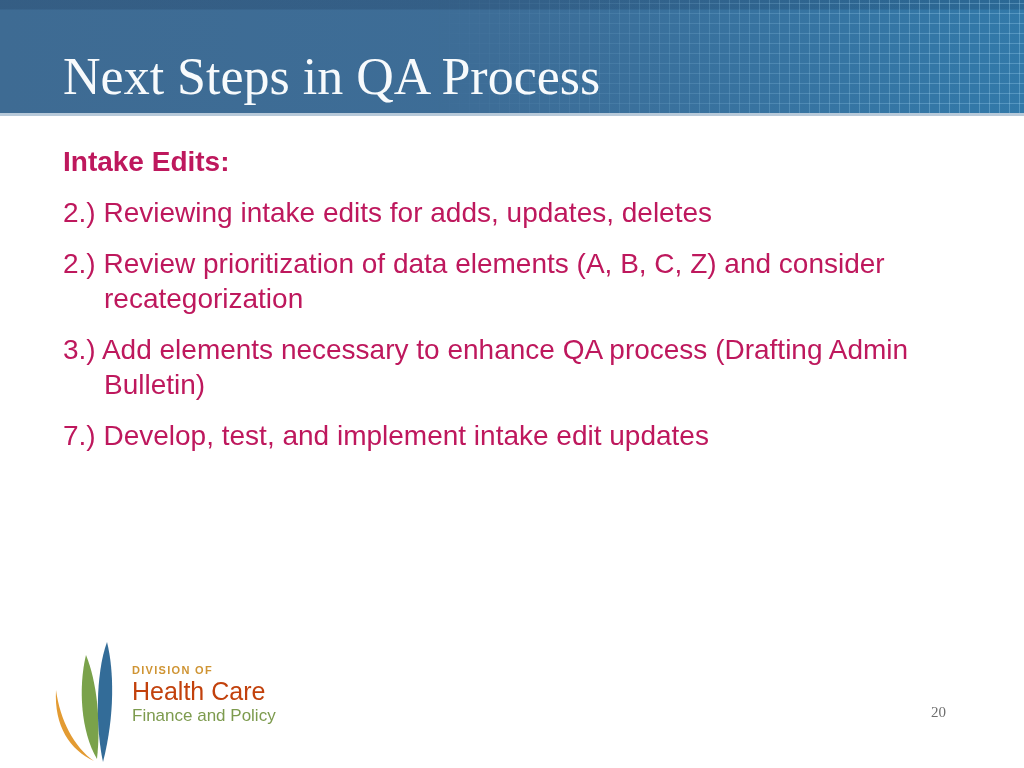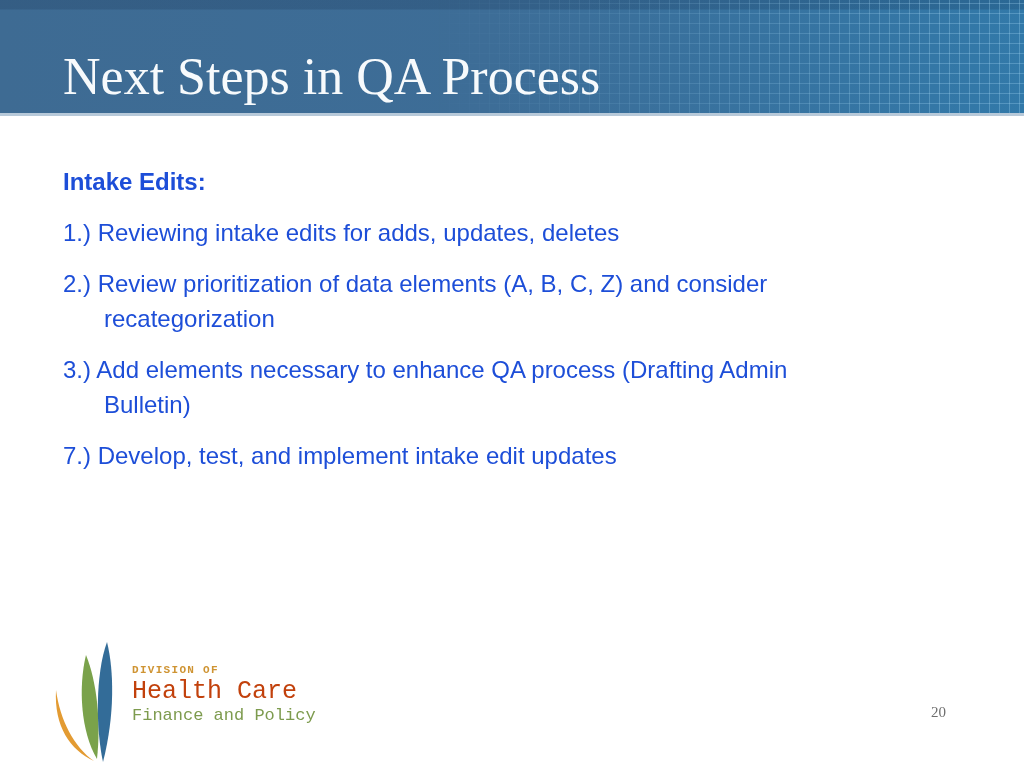--- a/index.html
+++ b/index.html
@@ -39,23 +39,23 @@
     margin:0 0 8px 63px;
     font-family:"Liberation Serif",serif;
     font-weight:400;
     font-size:52px;
     line-height:1.05;
     color:#f7fafc;
   }
 
   
   .body{
-    padding:48px 60px 0 63px;
-    color:#1d4ed8;
-    font-size:24px;
+    padding:28px 60px 0 63px;
+    color:#be185d;
+    font-size:28px;
     line-height:35px;
   }
   .body p{
     margin:0 0 16px 0;
     white-space:pre-wrap;
   }
   .heading{font-weight:700;}
   .item{
     padding-left:41px;
     text-indent:-41px;
@@ -66,21 +66,21 @@
     position:absolute;
     left:50px;top:640px;
     width:300px;height:125px;
   }
   .leaves{
     position:absolute;left:0;top:0;
     width:70px;height:123px;
   }
   .logo-text{
     position:absolute;left:82px;top:24px;
-    font-family:Liberation Mono, monospace;
+    font-family:Liberation Sans, sans-serif;
   }
   .division{
     color:#cf9433;
     font-size:11px;
     font-weight:700;
     letter-spacing:1.3px;
     margin-bottom:3px;
   }
   .org1{color:#c2410c;font-size:25px;line-height:25px;}
   .org2{color:#7d9b4e;font-size:17px;line-height:25px;margin-top:-1px;}
@@ -98,21 +98,21 @@
 <body>
 
 <div class="slide">
 
   <header class="band">
     <h1 class="title">Next Steps in QA Process</h1>
   </header>
 
   <main class="body">
     <p class="heading">Intake Edits:</p>
-    <p class="item">1.) Reviewing intake edits for adds, updates, deletes</p>
+    <p class="item">2.) Reviewing intake edits for adds, updates, deletes</p>
     <p class="item">2.) Review prioritization of data elements (A, B, C, Z) and consider
 recategorization</p>
     <p class="item">3.) Add elements necessary to enhance QA process (Drafting Admin
 Bulletin)</p>
     <p class="item">7.) Develop, test, and implement intake edit updates</p>
   </main>
 
   <div class="logo">
     <svg class="leaves" viewBox="0 0 70 123" aria-hidden="true">
       <path d="M6 50 C4 86 20 110 44 121 C24 107 10 80 6 50 Z" fill="#e39b32"></path>

